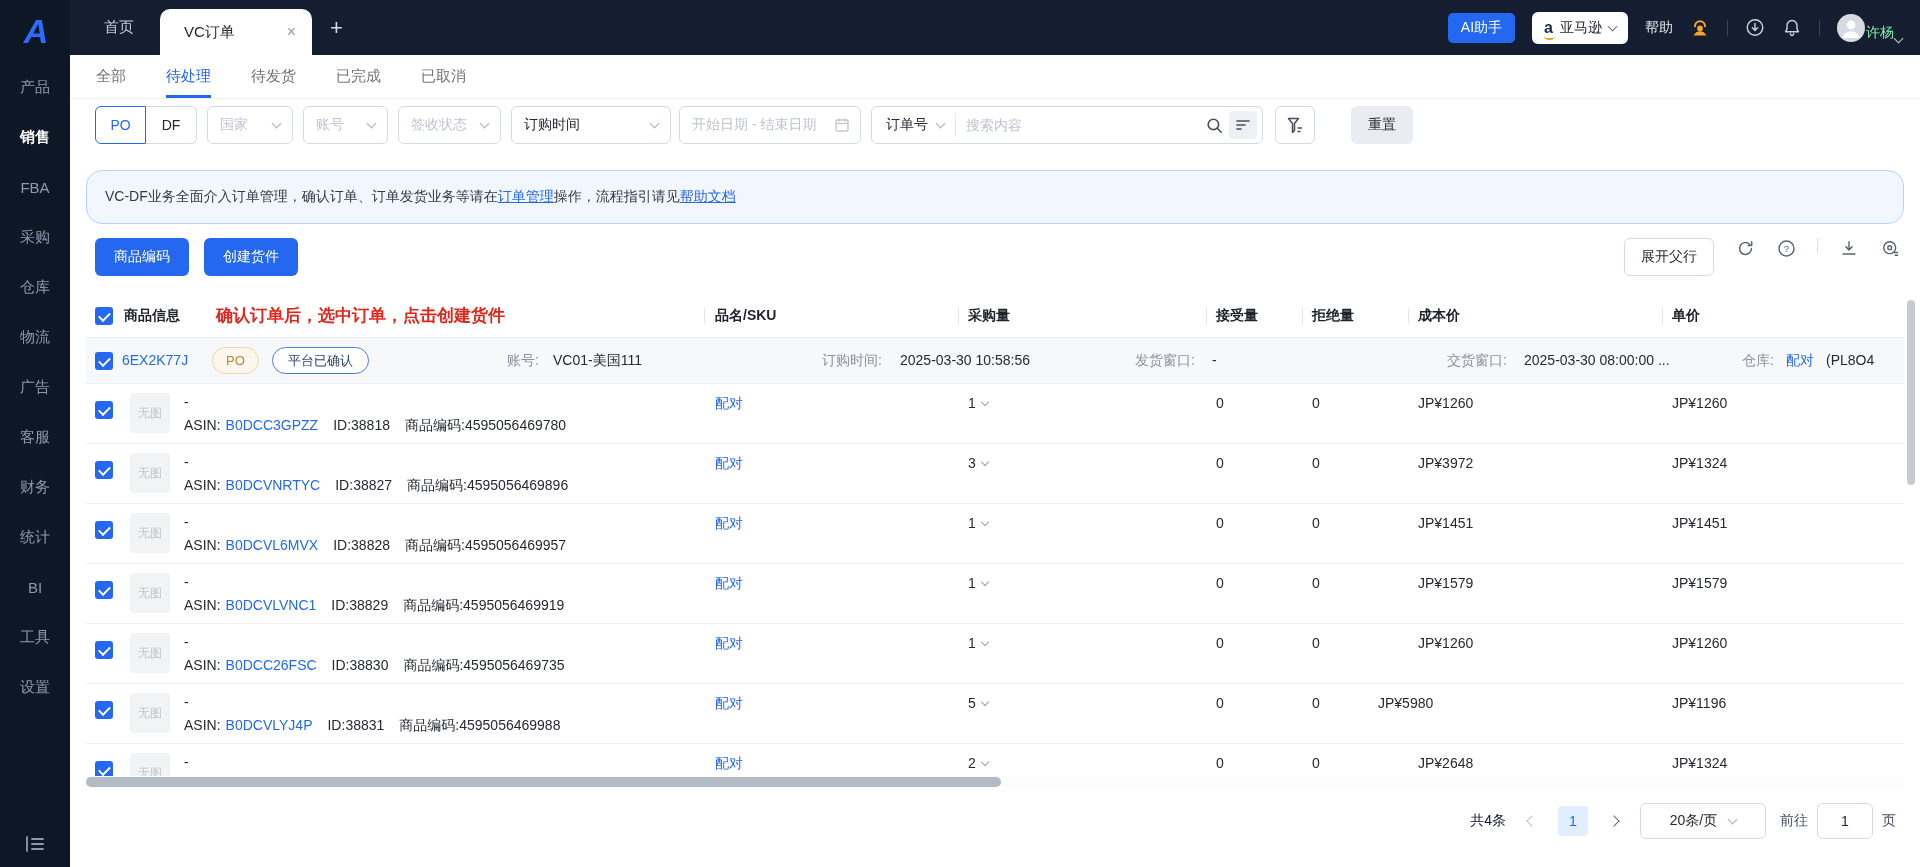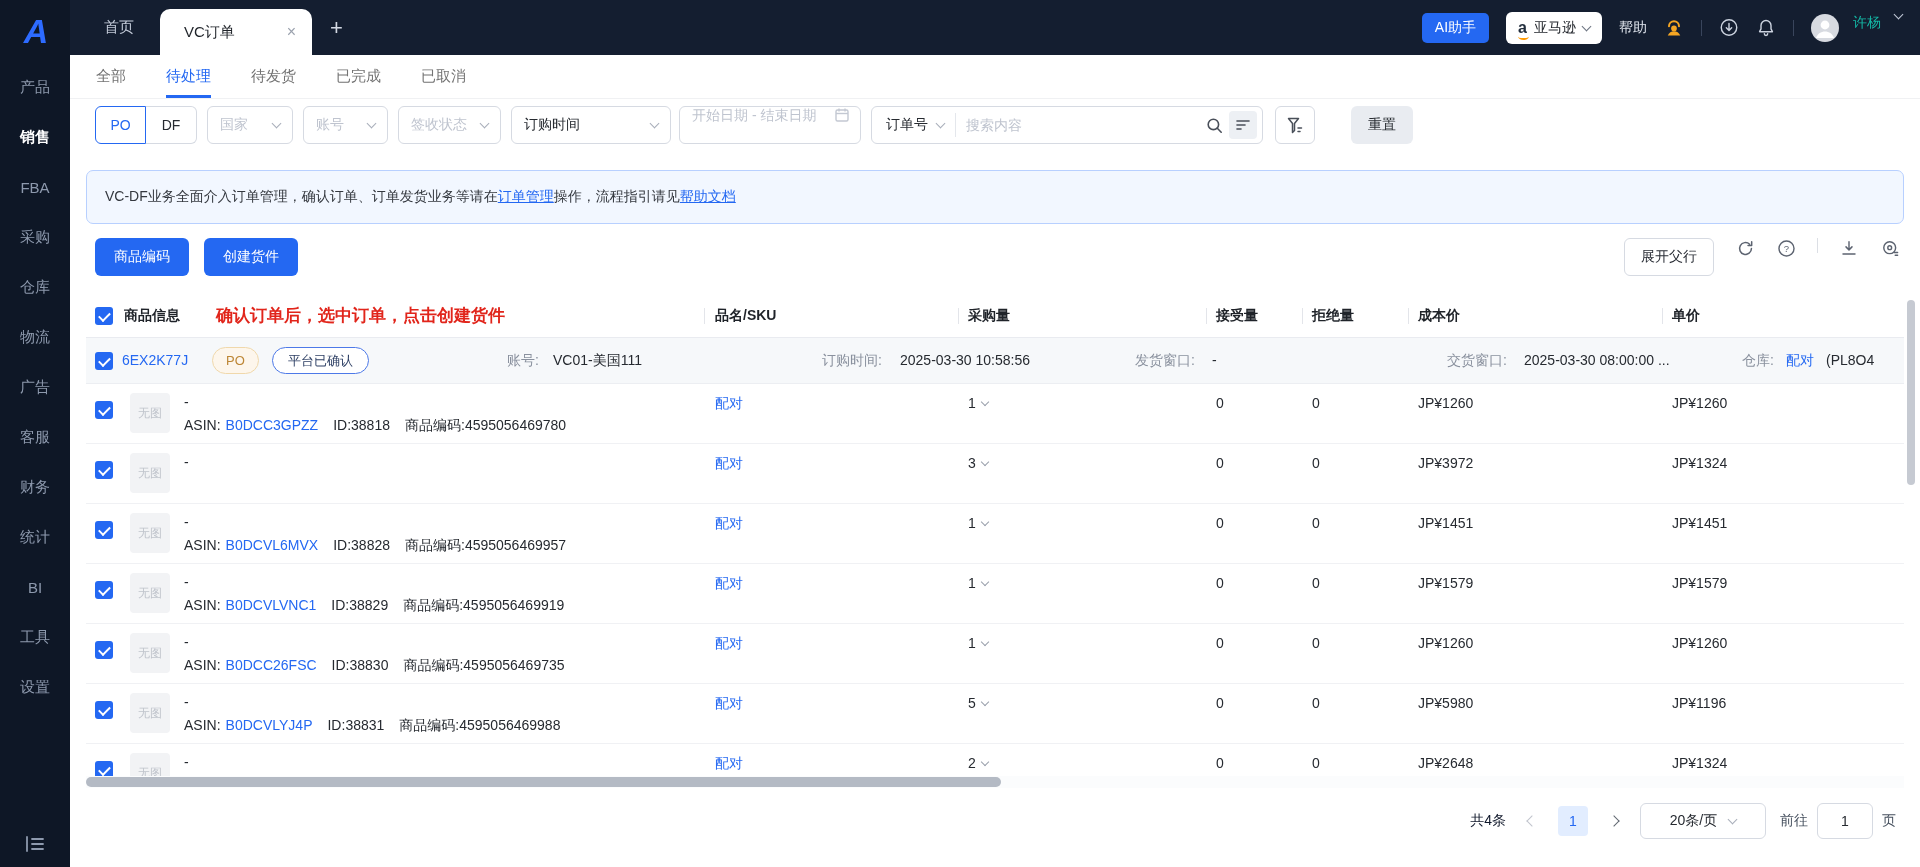--- a/index.html
+++ b/index.html
@@ -28,52 +28,52 @@
   .plat-pill{background:#fff;color:#1f2329;height:32px;padding:0 12px;border-radius:6px;display:flex;align-items:center;gap:7px;cursor:pointer}
   .amz{font-weight:bold;font-size:16px;color:#232f3e;position:relative;line-height:1}
   .amz::after{content:"";position:absolute;left:0;right:-2px;bottom:-4px;height:5px;border-bottom:2px solid #ff9900;border-radius:0 0 60% 60%}
   .chev{width:7px;height:7px;border-right:1.6px solid #a8aeba;border-bottom:1.6px solid #a8aeba;transform:rotate(45deg);display:inline-block;margin-top:-3px}
   .chev.dark{border-color:#6b7380}
   .chev.light{border-color:#c3cbd9}
   .help-txt{font-size:14px;color:#dfe4ec;cursor:pointer}
   .vdiv{width:1px;height:16px;background:#39455c}
   .ticon{width:20px;height:20px;display:flex;align-items:center;justify-content:center;cursor:pointer}
   .avatar{width:28px;height:28px;border-radius:50%;background:#d7dae0;display:flex;align-items:center;justify-content:center;overflow:hidden}
-  .user{display:flex;align-items:flex-start;gap:14px;cursor:pointer;color:#14b8a6}
+  .user{display:flex;align-items:flex-end;gap:1px;cursor:pointer;color:#86efac}
 
   
   .subtabs{height:44px;background:#fff;display:flex;align-items:stretch;gap:40px;padding-left:26px;border-bottom:1px solid #f0f1f3}
   .subtab{display:flex;align-items:center;font-size:15px;color:#737373;cursor:pointer;border-bottom:3px solid transparent;padding-top:3px}
   .subtab.active{color:#2468f2;border-bottom-color:#2468f2}
 
   
   .content{flex:1;padding:0 16px;position:relative;background:#fff;min-height:0}
 
   
   .filter-row{display:flex;align-items:center;margin-top:7px;margin-left:9px}
   .pill-group{display:flex}
   .pg-btn{width:51px;height:38px;border:1px solid #d6dae2;background:#fff;display:flex;align-items:center;justify-content:center;font-size:14px;color:#262a30;cursor:pointer}
   .pg-btn:first-child{border-radius:6px 0 0 6px}
   .pg-btn:last-child{border-radius:0 6px 6px 0;border-left:none}
   .pg-btn.on{border:1px solid #2468f2;color:#2468f2;z-index:1}
   .sel{height:38px;border:1px solid #d6dae2;border-radius:6px;background:#fff;display:flex;align-items:center;padding:0 12px;font-size:14px;gap:10px;cursor:pointer;margin-left:10px}
   .sel .ph{color:#bfc4cf}
   .sel .val{color:#262a30}
   .sel .chev{margin-left:auto}
-  .daterange{width:182px;height:38px;border:1px solid #d6dae2;border-radius:6px;background:#fff;display:flex;align-items:flex-start;padding:0 10px 0 12px;color:#bfc4cf;font-size:14px;margin-left:8px;gap:8px;cursor:pointer}
+  .daterange{width:182px;height:38px;border:1px solid #d6dae2;border-radius:6px;background:#fff;display:flex;align-items:center;padding:0 10px 0 12px;color:#bfc4cf;font-size:14px;margin-left:8px;gap:8px;cursor:pointer}
   .search-box{height:38px;border:1px solid #d6dae2;border-radius:6px;background:#fff;display:flex;align-items:center;width:392px;margin-left:10px}
   .sb-select{display:flex;align-items:center;gap:9px;padding:0 11px 0 14px;font-size:14px;color:#262a30;height:24px;border-right:1px solid #e4e7ec;cursor:pointer}
   .sb-input{flex:1;border:none;outline:none;font-size:14px;padding:0 10px;min-width:0;font-family:inherit;color:#262a30}
   .sb-input::placeholder{color:#bfc4cf}
   .sb-chip{width:28px;height:28px;border-radius:4px;background:#edf0f4;display:flex;align-items:center;justify-content:center;margin:0 5px 0 6px;cursor:pointer}
   .icon-btn{width:40px;height:38px;border:1px solid #d6dae2;border-radius:6px;background:#fff;display:flex;align-items:center;justify-content:center;margin-left:12px;cursor:pointer}
   .btn-reset{height:38px;padding:0 17px;background:#e9ecf1;border-radius:6px;display:flex;align-items:center;font-size:14px;color:#262a30;margin-left:36px;cursor:pointer}
 
   
-  .banner{margin-top:26px;height:54px;background:#f2f7ff;border:1px solid #b8d0ff;border-radius:7px;display:flex;align-items:center;padding-left:18px;font-size:14px;color:#34383f}
+  .banner{margin-top:26px;height:54px;background:#f2f7ff;border:1px solid #b8d0ff;border-radius:16px;display:flex;align-items:center;padding-left:18px;font-size:14px;color:#34383f}
   .banner a{color:#2468f2;text-decoration:underline;cursor:pointer}
 
   
   .action-row{margin-top:14px;display:flex;align-items:center;margin-left:9px}
   .btn-primary{height:38px;padding:0 19px;background:#2468f2;color:#fff;border-radius:6px;display:flex;align-items:center;font-size:14px;cursor:pointer;margin-right:15px}
   .btn-plain{height:38px;padding:0 16px;background:#fff;border:1px solid #d6dae2;border-radius:6px;display:flex;align-items:center;font-size:14px;color:#2a2e36;cursor:pointer}
   .ar-right{margin-left:auto;display:flex;align-items:flex-start;gap:21px;padding-right:4px}
   .gicon{width:20px;height:20px;display:flex;align-items:center;justify-content:center;cursor:pointer}
   .gdiv{width:1px;height:15px;background:#dcdfe5}
 
@@ -411,20 +411,23 @@
     <span class="cell" style="left:1130px">0</span>
     <span class="cell" style="left:1226px">0</span>
     <span class="cell" style="left:1332px">JP¥1260</span>
     <span class="cell" style="left:1586px">JP¥1260</span>
   </div>
 
   <div class="prow">
     <span class="cb"></span>
     <div class="noimg">无图</div>
     <div class="pname">-</div>
+    <div class="pmeta">
+      <span>ASIN:</span><a class="link asin">B0DCVNRTYC</a><span class="meta-item"><span>ID:</span><span>38827</span></span><span class="meta-item"><span>商品编码:</span><span>4595056469896</span></span>
+    </div>
     <a class="cell link" style="left:629px">配对</a>
     <span class="cell qty" style="left:882px">
               <span>3</span>
               <span class="chev sm"></span>
             </span>
     <span class="cell" style="left:1130px">0</span>
     <span class="cell" style="left:1226px">0</span>
     <span class="cell" style="left:1332px">JP¥3972</span>
     <span class="cell" style="left:1586px">JP¥1324</span>
   </div>
@@ -490,21 +493,21 @@
     <div class="pmeta">
       <span>ASIN:</span><a class="link asin">B0DCVLYJ4P</a><span class="meta-item"><span>ID:</span><span>38831</span></span><span class="meta-item"><span>商品编码:</span><span>4595056469988</span></span>
     </div>
     <a class="cell link" style="left:629px">配对</a>
     <span class="cell qty" style="left:882px">
               <span>5</span>
               <span class="chev sm"></span>
             </span>
     <span class="cell" style="left:1130px">0</span>
     <span class="cell" style="left:1226px">0</span>
-    <span class="cell" style="left:1332px">JP¥5980</span>
+    <span class="cell" style="left:1292px">JP¥5980</span>
     <span class="cell" style="left:1586px">JP¥1196</span>
   </div>
 
   <div class="prow">
     <span class="cb"></span>
     <div class="noimg">无图</div>
     <div class="pname">-</div>
 
     <a class="cell link" style="left:629px">配对</a>
     <span class="cell qty" style="left:882px">

